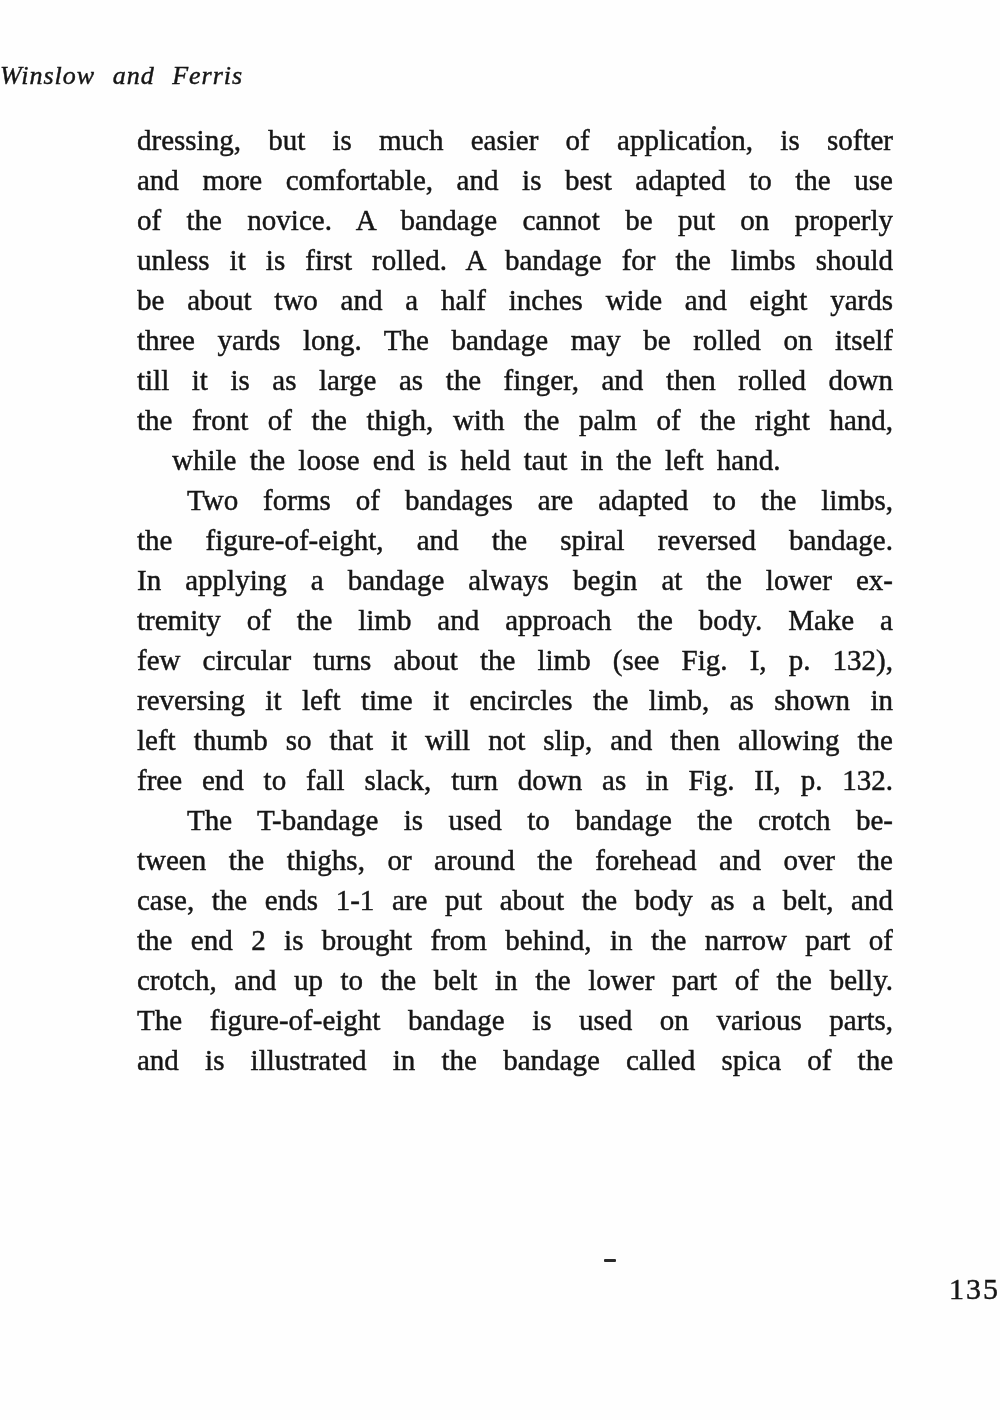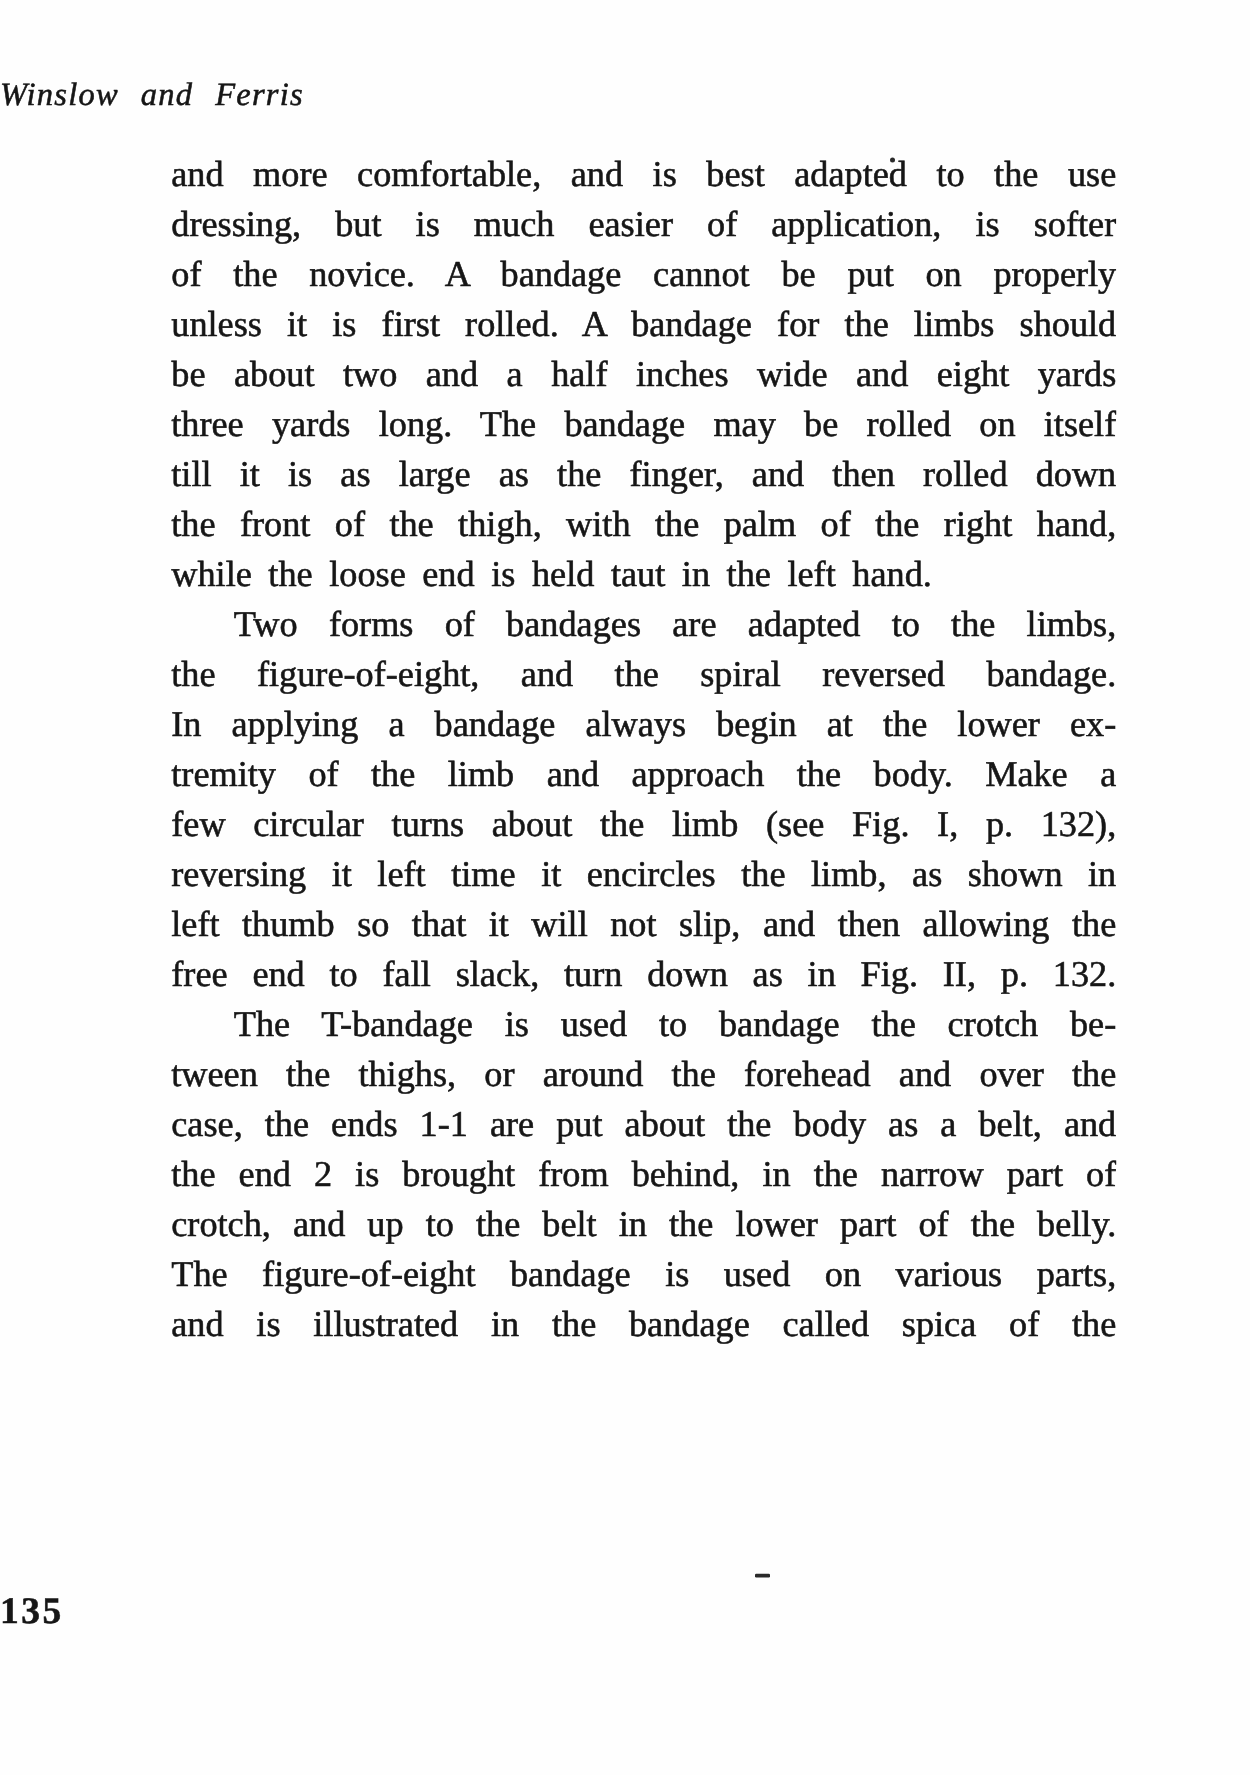--- a/index.html
+++ b/index.html
@@ -40,51 +40,51 @@
   .text-line {
     height: 40px;
     overflow: hidden;
     text-align: justify;
     text-align-last: justify;
   }
   .text-line.no-justify {
     text-align: center;
     text-align-last: left;
     word-spacing: 6px;
+    margin-left: 35px;
   }
   .text-line.indent {
     text-indent: 50px;
   }
   .page-number {
     position: absolute;
     top: 1272px;
     left: 0;
     width: 100%;
-    text-align: left;
+    text-align: right;
     font-size: 30px;
     letter-spacing: 2px;
-    font-weight: bold;
   }
   .speck {
     position: absolute;
     background: #2a2a2a;
     border-radius: 50%;
   }
   .speck-1 { left: 712px; top: 126px; width: 4px; height: 4px; }
   .speck-2 { left: 604px; top: 1259px; width: 12px; height: 3px; border-radius: 1px; }
 </style>
 </head>
 <body>
 
 <div class="page">
   <div class="running-head">Winslow and Ferris</div>
 
   <div class="text-block" id="text-block">
+      <div class="text-line">dressing, but is much easier of application, is softer</div>
       <div class="text-line">and more comfortable, and is best adapted to the use</div>
-      <div class="text-line">dressing, but is much easier of application, is softer</div>
       <div class="text-line">of the novice.  A bandage cannot be put on properly</div>
       <div class="text-line">unless it is first rolled.  A bandage for the limbs should</div>
       <div class="text-line">be about two and a half inches wide and eight yards</div>
       <div class="text-line">three yards long.  The bandage may be rolled on itself</div>
       <div class="text-line">till it is as large as the finger, and then rolled down</div>
       <div class="text-line">the front of the thigh, with the palm of the right hand,</div>
       <div class="text-line no-justify">while the loose end is held taut in the left hand.</div>
       <div class="text-line indent">Two forms of bandages are adapted to the limbs,</div>
       <div class="text-line">the figure-of-eight, and the spiral reversed bandage.</div>
       <div class="text-line">In applying a bandage always begin at the lower ex-</div>

